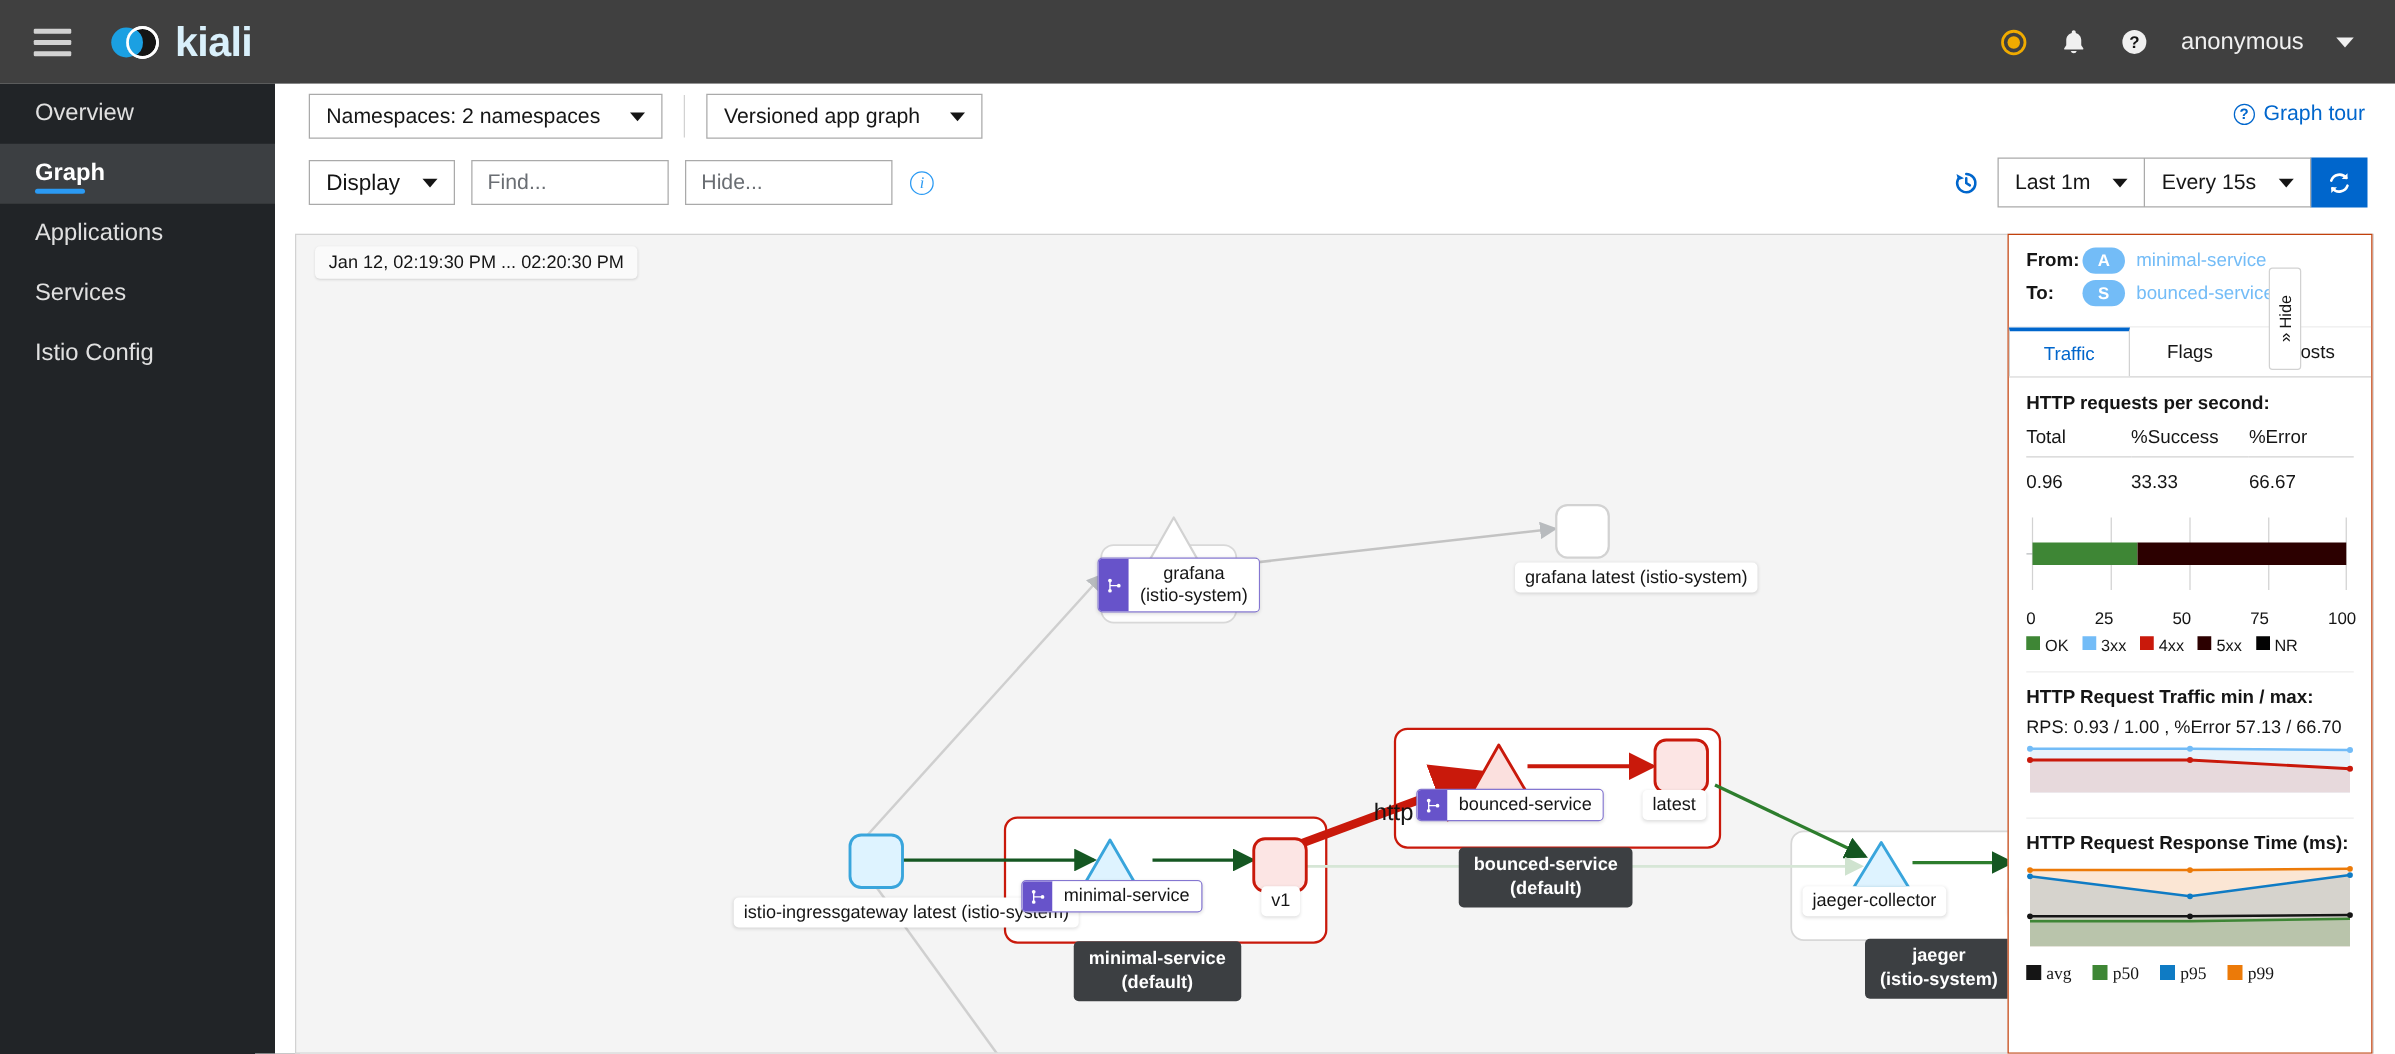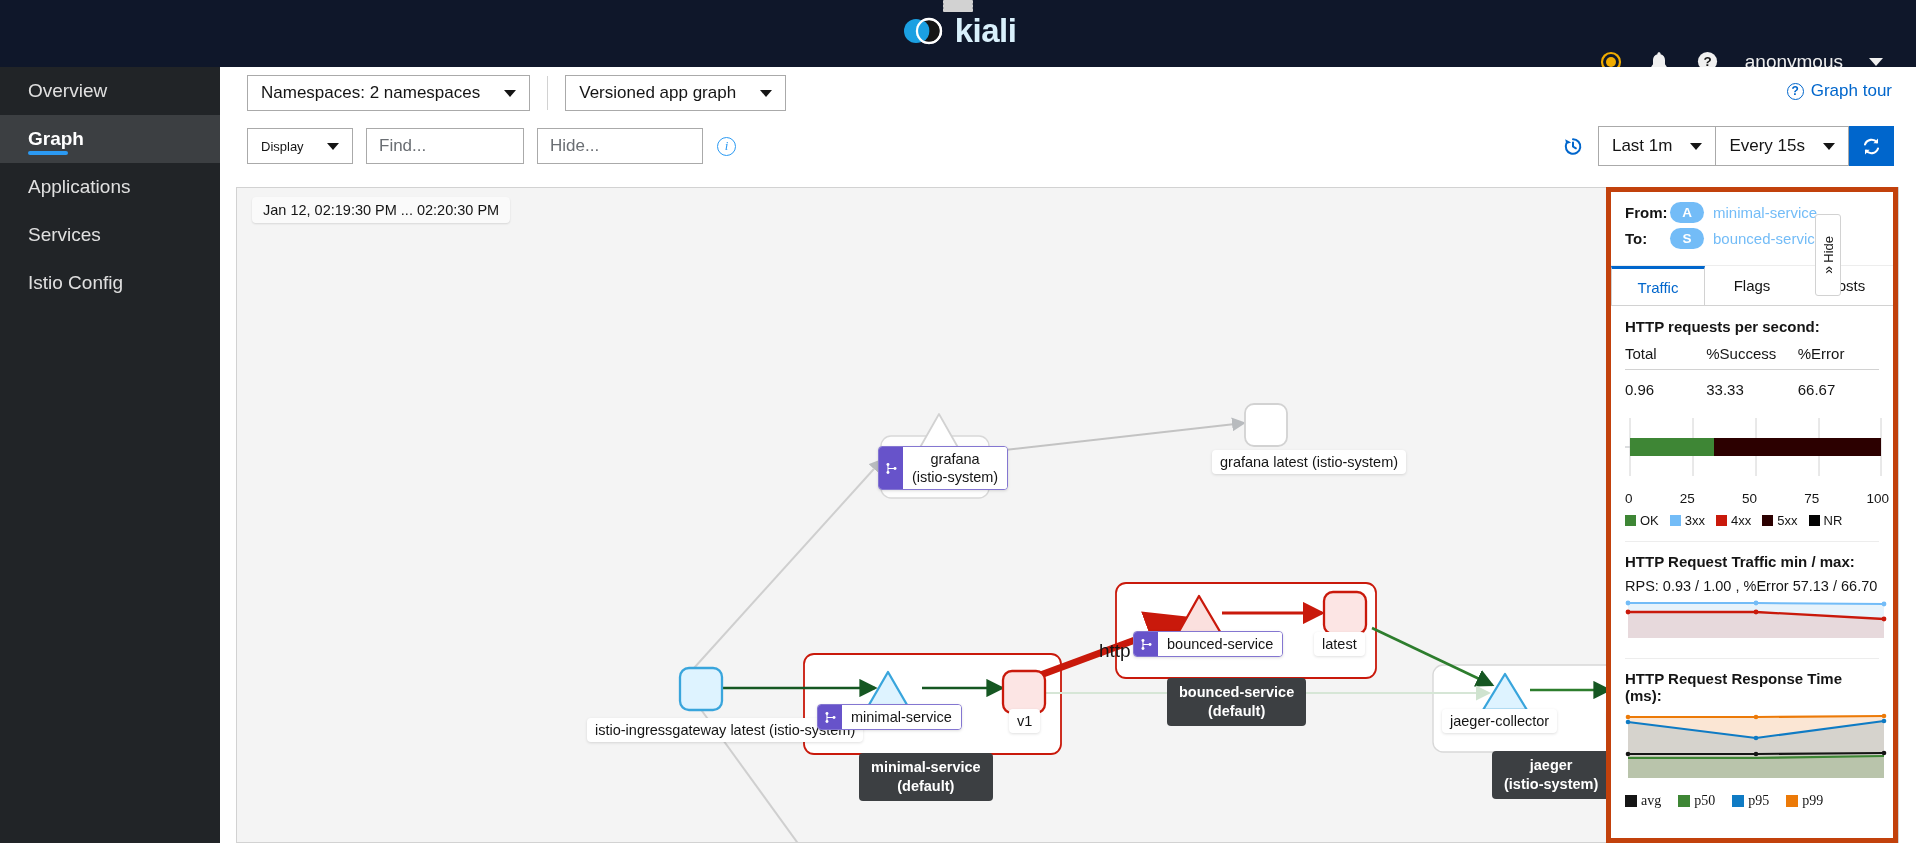--- a/index.html
+++ b/index.html
@@ -8,21 +8,21 @@
     font-family: "Liberation Sans", sans-serif;
     font-size: 17px;
     color: #151515;
     background: #fff;
   }
   .app { position: relative; width: 1916px; height: 843px; }
 
   
   .masthead {
     position: absolute; left: 0; top: 0; width: 1916px; height: 67px;
-    background: #0f172a; display: flex; align-items: center; flex-direction: column;
+    background: #404040; display: flex; align-items: center;
   }
   .hamburger {
     width: 30px; height: 22px; margin-left: 27px; margin-right: 28px;
     display: flex; flex-direction: column; justify-content: space-between;
     cursor: pointer;
   }
   .hamburger span { display: block; height: 4px; background: #d2d2d2; border-radius: 1px; }
   .brand { display: flex; align-items: center; gap: 9px; }
   .brand-logo { width: 46px; height: 36px; }
   .brand-name { color: #d9f0fb; font-size: 33px; font-weight: bold; letter-spacing: -0.5px; }
@@ -87,21 +87,21 @@
   }
 
   
   .toolbar2 {
     position: relative; height: 54px; display: flex; align-items: center;
     padding-left: 16px; gap: 0;
   }
   .display-btn {
     height: 36px; border: 1px solid #aaa; background: #fff; min-width: 106px;
     display: flex; align-items: center; justify-content: space-between;
-    padding: 0 13px; font-size: 13px; cursor: pointer;
+    padding: 0 13px; font-size: 18px; cursor: pointer;
   }
   .text-input {
     height: 36px; border: 1px solid #aaa; background: #fff; width: 158px;
     padding: 0 12px; font-size: 17px; color: #a21caf; margin-left: 13px;
     font-family: "Liberation Sans", sans-serif;
   }
   .text-input::placeholder { color: #6a6e73; }
   .info-icon {
     width: 19px; height: 19px; border-radius: 50%; border: 1.6px solid #2b9af3;
     color: #2b9af3; font-size: 13px; display: flex; align-items: center;
@@ -166,21 +166,21 @@
     border: 1px solid #d2d2d2; background: #fff; border-radius: 3px;
     display: flex; flex-direction: column; align-items: center;
     justify-content: center; gap: 4px; cursor: pointer; z-index: 6;
   }
   .side-tab .vtext {
     writing-mode: vertical-rl; transform: rotate(180deg);
     font-size: 13px; color: #151515;
   }
   .panel {
     position: absolute; left: 1606px; top: 188px; width: 292px; height: 655px;
-    background: #fff; border: 5px solid #c2410c; z-index: 5; overflow: hidden;
+    background: #fff; border: 1px solid #c2410c; z-index: 5; overflow: hidden;
   }
   .panel-head { padding: 10px 14px 11px 14px; border-bottom: 1px solid #ededed; }
   .ft-row { display: flex; align-items: center; gap: 9px; margin-bottom: 5px; font-size: 15px; }
   .ft-row .lbl { font-weight: bold; width: 36px; }
   .pill {
     background: #73bcf7; color: #fff; border-radius: 11px; width: 34px;
     height: 21px; display: flex; align-items: center; justify-content: center;
     font-size: 13.5px; font-weight: bold;
   }
   .ft-link { color: #73bcf7; font-size: 15px; cursor: pointer; }
@@ -194,21 +194,21 @@
     background: #fff; position: relative; top: 0;
   }
   .pbody { padding: 12px 14px 0 14px; }
   .sec-title { font-weight: bold; font-size: 15px; margin-bottom: 8px; }
   .mtable { width: 100%; font-size: 15px; border-collapse: collapse; }
   .mtable th { font-weight: normal; text-align: left; padding: 2px 0 7px 0; }
   .mtable tr.divider td { border-top: 1px solid #d2d2d2; height: 1px; padding: 0; }
   .mtable td { padding: 10px 0 6px 0; }
   .legend { display: flex; gap: 11px; font-size: 13px; margin-top: 7px; flex-wrap: wrap; }
   .legend span.sw { width: 11px; height: 11px; display: inline-block; margin-right: 4px; }
-  .legend .li { display: flex; align-items: center; }
+  .legend .li { display: flex; align-items: flex-start; }
   .hr { height: 1px; background: #ededed; margin: 13px 0 11px 0; }
   .sub { font-size: 14.5px; margin-bottom: 4px; }
   .chart-axis { display: flex; justify-content: space-between; font-size: 13.5px; margin-top: 2px; }
 </style>
 </head>
 <body>
 
 <div class="app">
 
   <div class="masthead">

